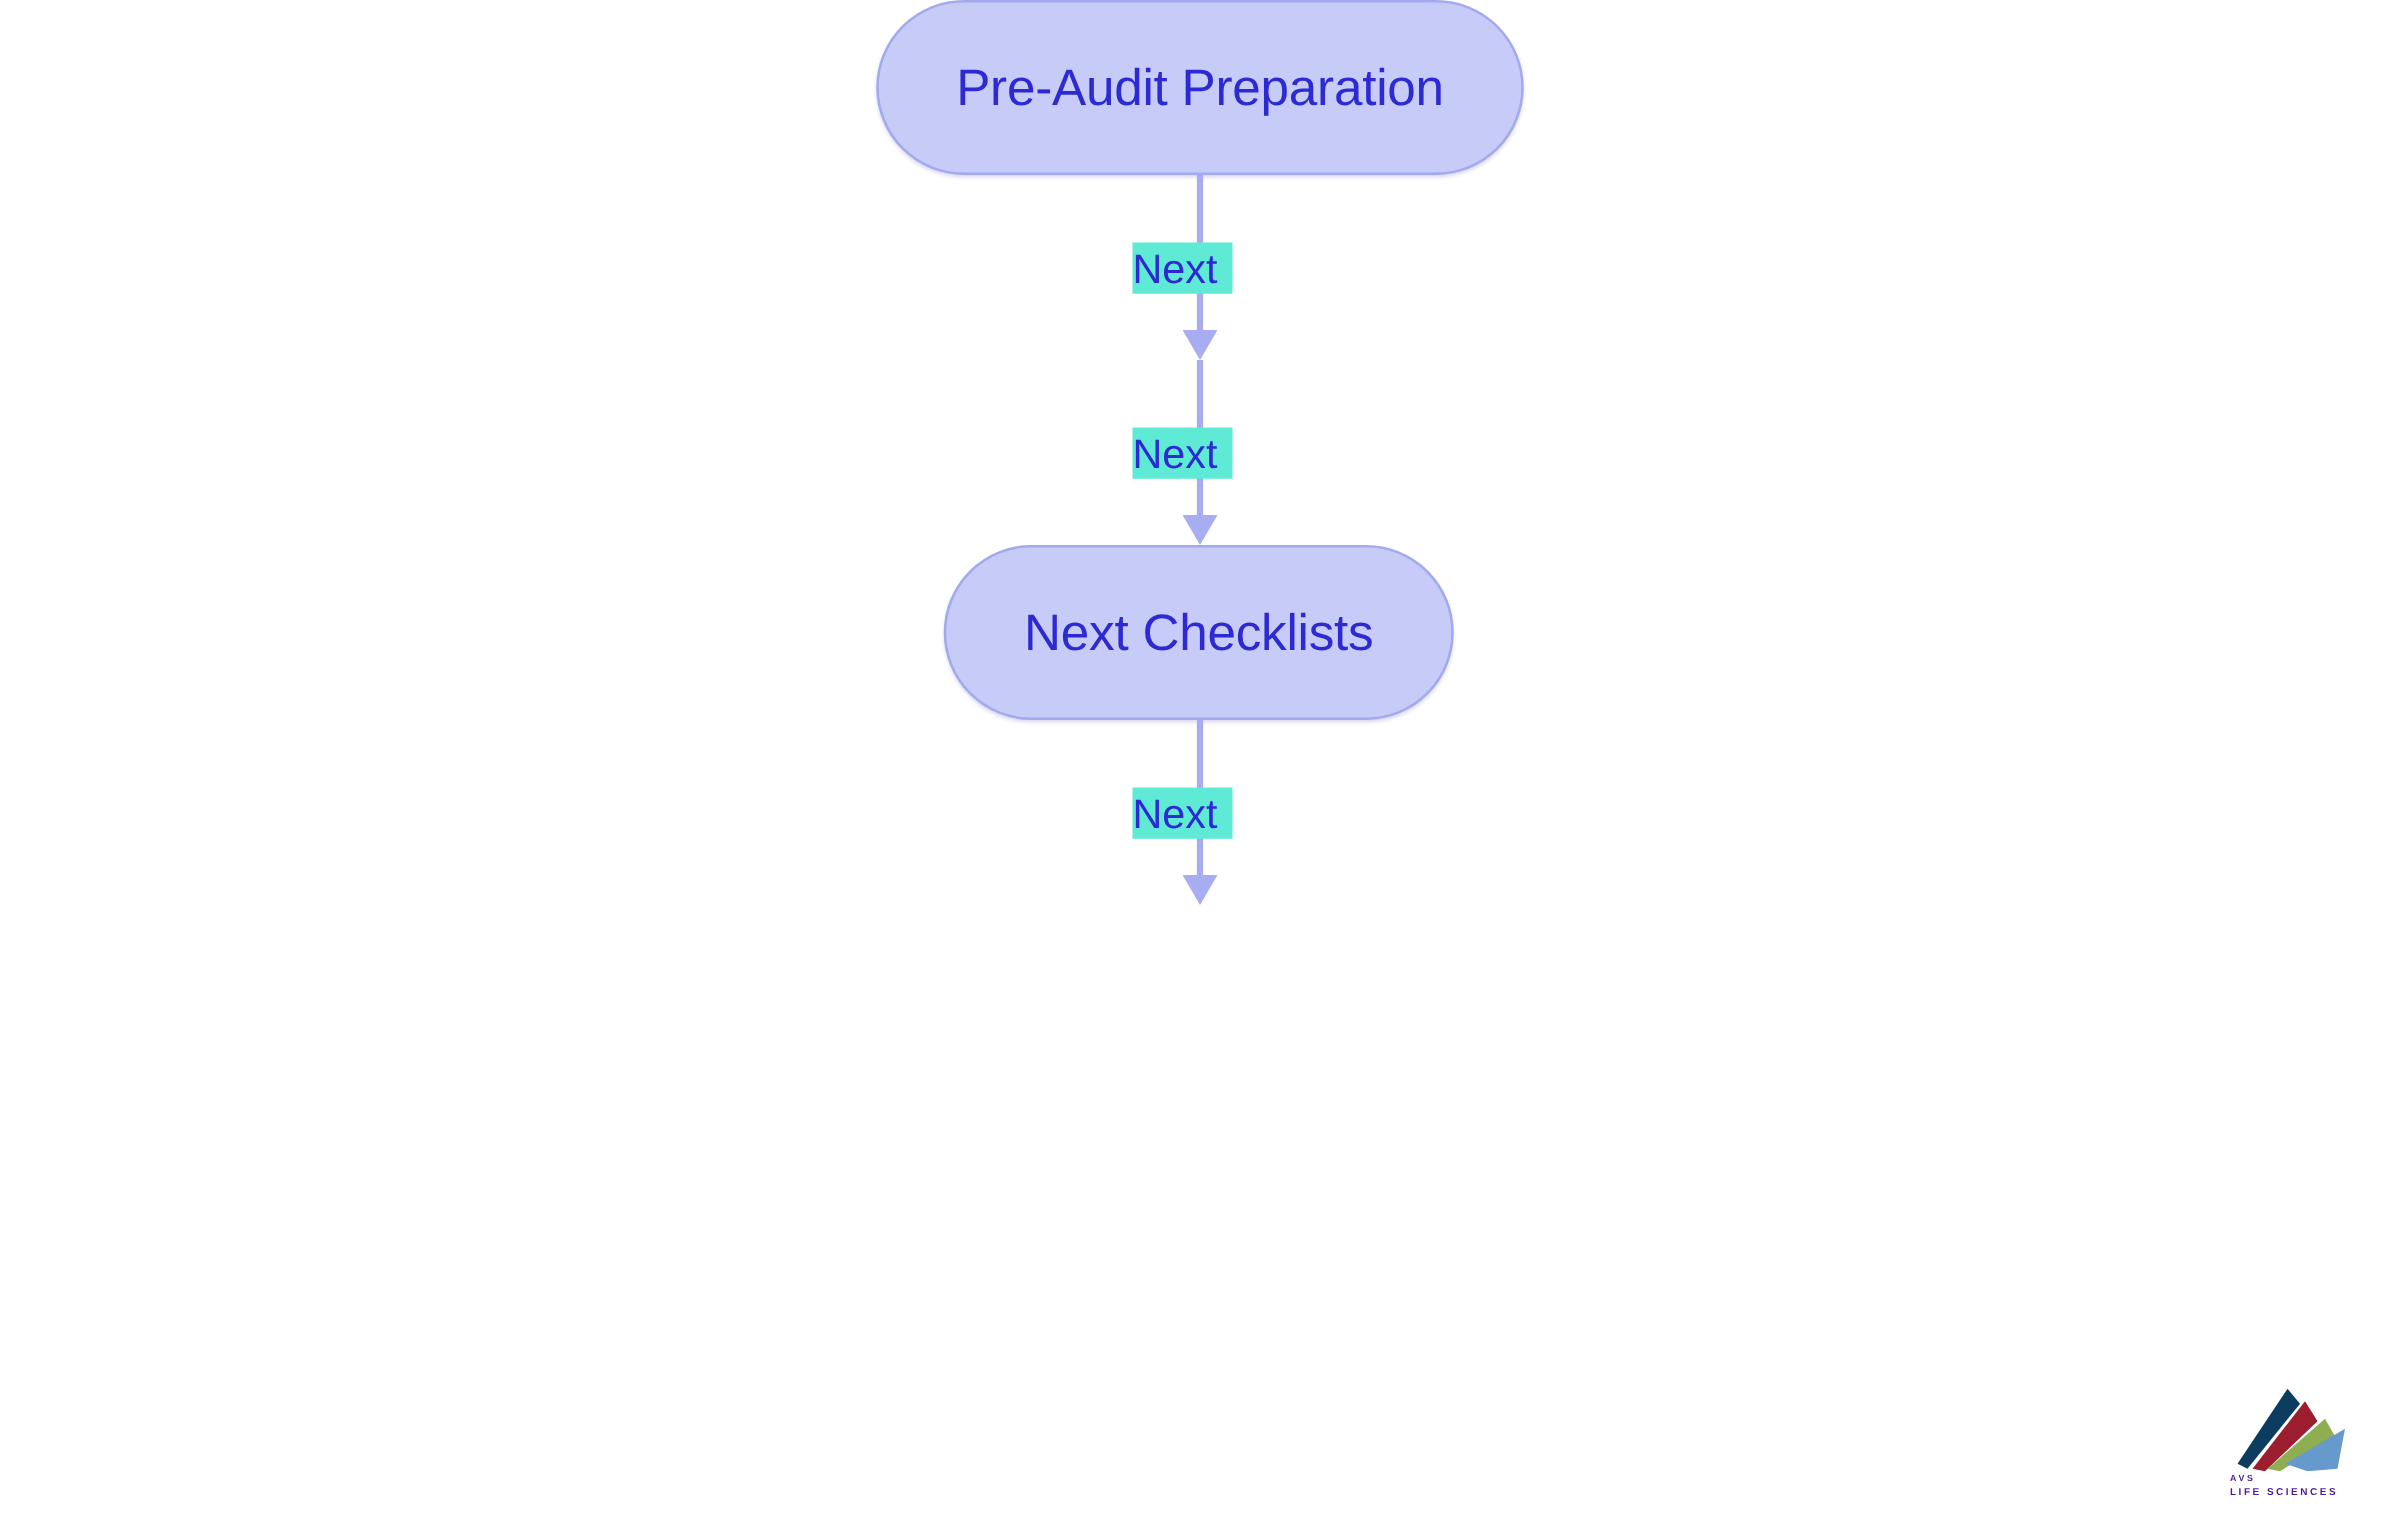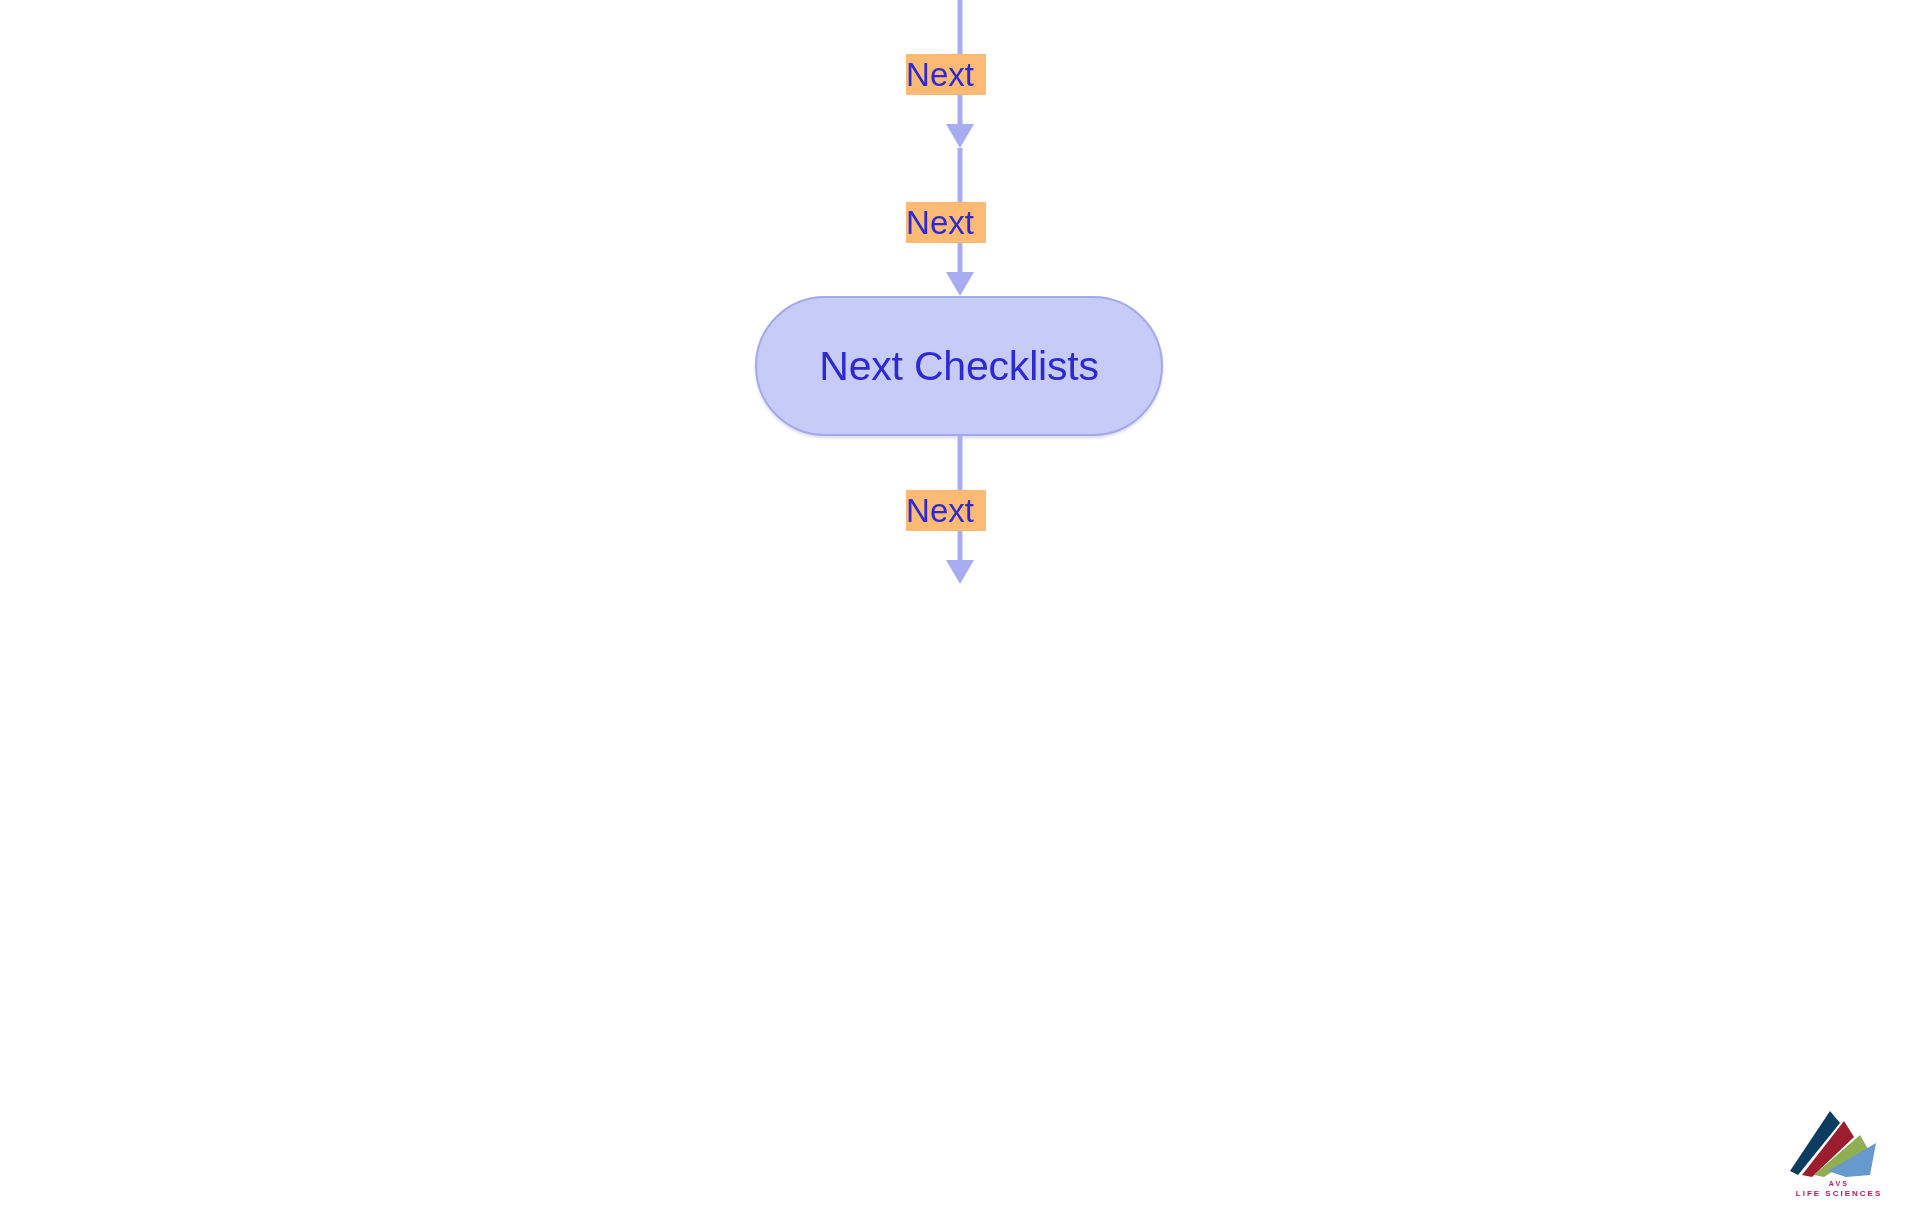--- a/index.html
+++ b/index.html
@@ -93,21 +93,21 @@
     border-left: 14px solid transparent;
     border-right: 14px solid transparent;
     border-top: 24px solid #a7adf0;
   }
   .connector-label {
     position: relative;
     z-index: 2;
     color: #2d2ad4;
     font-size: 33px;
     line-height: 1;
-    background: #fdba74;
+    background: #5eead4;
     padding: 4px 12px 4px 0px;
     transform: translateX(-14px);
     white-space: nowrap;
   }
 
   
   .logo {
     position: absolute;
     right: 26px;
     bottom: 14px;
@@ -119,22 +119,22 @@
     left: 0;
     top: 0;
     width: 110px;
     height: 72px;
   }
   .logo-text {
     position: absolute;
     left: 0;
     bottom: 2px;
     width: 110px;
-    text-align: center;
-    color: #be185d;
+    text-align: left;
+    color: #4c1d95;
     line-height: 1.25;
   }
   .logo-text .l1 {
     display: block;
     font-size: 7px;
     letter-spacing: 2.2px;
     font-weight: 700;
   }
   .logo-text .l2 {
     display: block;
@@ -143,20 +143,23 @@
     font-weight: 700;
   }
 </style>
 </head>
 <body>
 
 <div class="canvas">
 
   <div class="flow">
 
+    <div class="node node-0">
+      <span class="node-label">Pre-Audit Preparation</span>
+    </div>
 
     <div class="connector">
       <div class="connector-line"></div>
       <div class="connector-arrow"></div>
       <span class="connector-label">Next</span>
     </div>
 
 
     <div class="connector">
       <div class="connector-line"></div>

